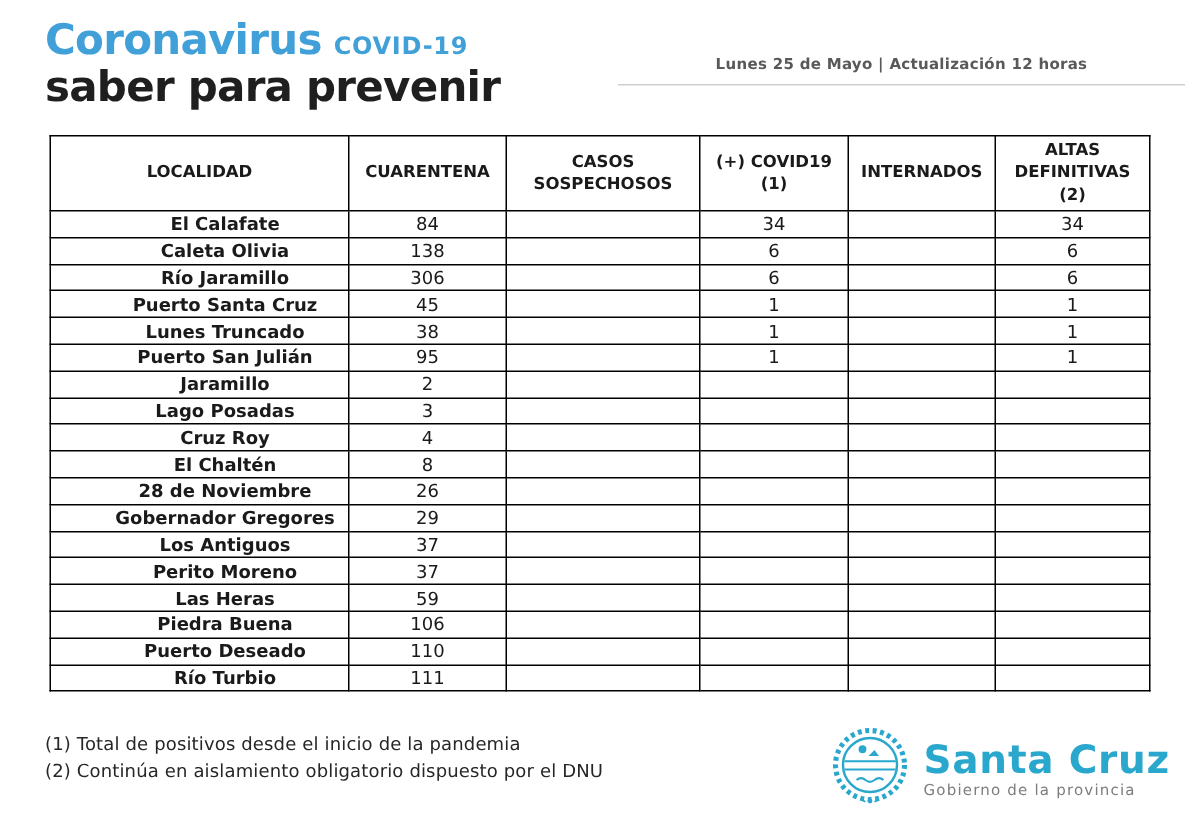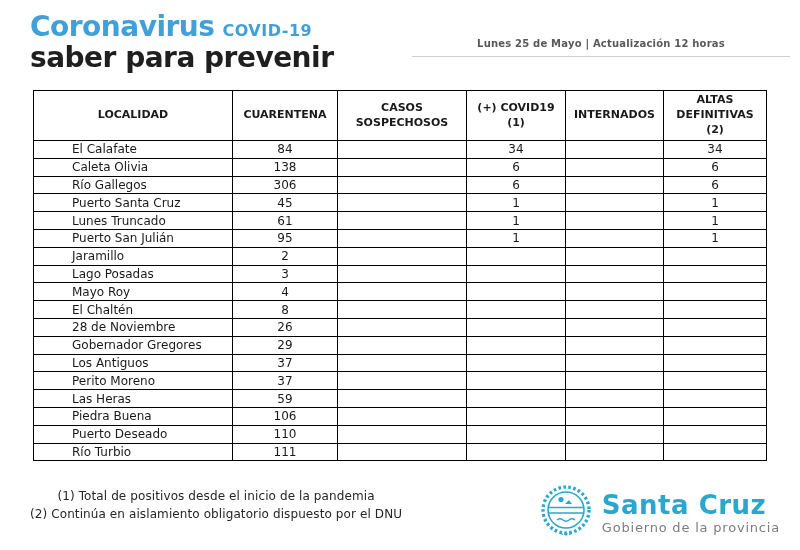--- a/index.html
+++ b/index.html
@@ -27,30 +27,30 @@
     border-collapse: collapse; table-layout: fixed;
   }
   table.covid th, table.covid td {
     border: 1px solid #000; background: #fff; overflow: hidden;
   }
   table.covid thead th {
     height: 50px; font-size: 11px; font-weight: bold; color: #1a1a1a;
     text-align: center; vertical-align: middle; line-height: 1.35; padding: 2px 4px;
   }
   table.covid tbody td { height: 17.8px; font-size: 12px; color: #1a1a1a; padding: 0 4px; }
-  table.covid tbody td.loc { font-weight: normal; text-align: left; padding-left: 38px; }
+  table.covid tbody td.loc { font-weight: bold; text-align: center; padding-left: 38px; }
   table.covid tbody td.num { text-align: center; font-weight: normal; }
 
   
-  .notes { position: absolute; left: 30px; top: 487px; font-size: 12px; color: #262626; line-height: 18px; letter-spacing: 0.1px; text-align: center; }
+  .notes { position: absolute; left: 30px; top: 487px; font-size: 12px; color: #262626; line-height: 18px; letter-spacing: 0.1px; }
 
   .logo { position: absolute; right: 20px; top: 483px; display: flex; align-items: center; gap: 9px; }
   .logo-text { display: flex; flex-direction: column; }
   .logo-title { font-size: 26px; font-weight: bold; color: #2aa7cd; letter-spacing: 0.5px; line-height: 1.0; }
-  .logo-subtitle { font-size: 13px; color: #7d7d7d; letter-spacing: 0.8px; margin-top: 2px; }
+  .logo-subtitle { font-size: 10px; color: #7d7d7d; letter-spacing: 0.8px; margin-top: 2px; }
 </style>
 </head>
 <body>
 
 <div class="page">
 
   <div class="brand">
     <div class="brand-line1">
       <span class="brand-title">Coronavirus</span>
       <span class="brand-covid">COVID-19</span>
@@ -90,38 +90,38 @@
         </tr>
         <tr>
           <td class="loc">Caleta Olivia</td>
           <td class="num">138</td>
           <td class="num"></td>
           <td class="num">6</td>
           <td class="num"></td>
           <td class="num">6</td>
         </tr>
         <tr>
-          <td class="loc">Río Gallegos</td>
+          <td class="loc">Río Jaramillo</td>
           <td class="num">306</td>
           <td class="num"></td>
           <td class="num">6</td>
           <td class="num"></td>
           <td class="num">6</td>
         </tr>
         <tr>
           <td class="loc">Puerto Santa Cruz</td>
           <td class="num">45</td>
           <td class="num"></td>
           <td class="num">1</td>
           <td class="num"></td>
           <td class="num">1</td>
         </tr>
         <tr>
           <td class="loc">Lunes Truncado</td>
-          <td class="num">61</td>
+          <td class="num">38</td>
           <td class="num"></td>
           <td class="num">1</td>
           <td class="num"></td>
           <td class="num">1</td>
         </tr>
         <tr>
           <td class="loc">Puerto San Julián</td>
           <td class="num">95</td>
           <td class="num"></td>
           <td class="num">1</td>
@@ -138,21 +138,21 @@
         </tr>
         <tr>
           <td class="loc">Lago Posadas</td>
           <td class="num">3</td>
           <td class="num"></td>
           <td class="num"></td>
           <td class="num"></td>
           <td class="num"></td>
         </tr>
         <tr>
-          <td class="loc">Mayo Roy</td>
+          <td class="loc">Cruz Roy</td>
           <td class="num">4</td>
           <td class="num"></td>
           <td class="num"></td>
           <td class="num"></td>
           <td class="num"></td>
         </tr>
         <tr>
           <td class="loc">El Chaltén</td>
           <td class="num">8</td>
           <td class="num"></td>

